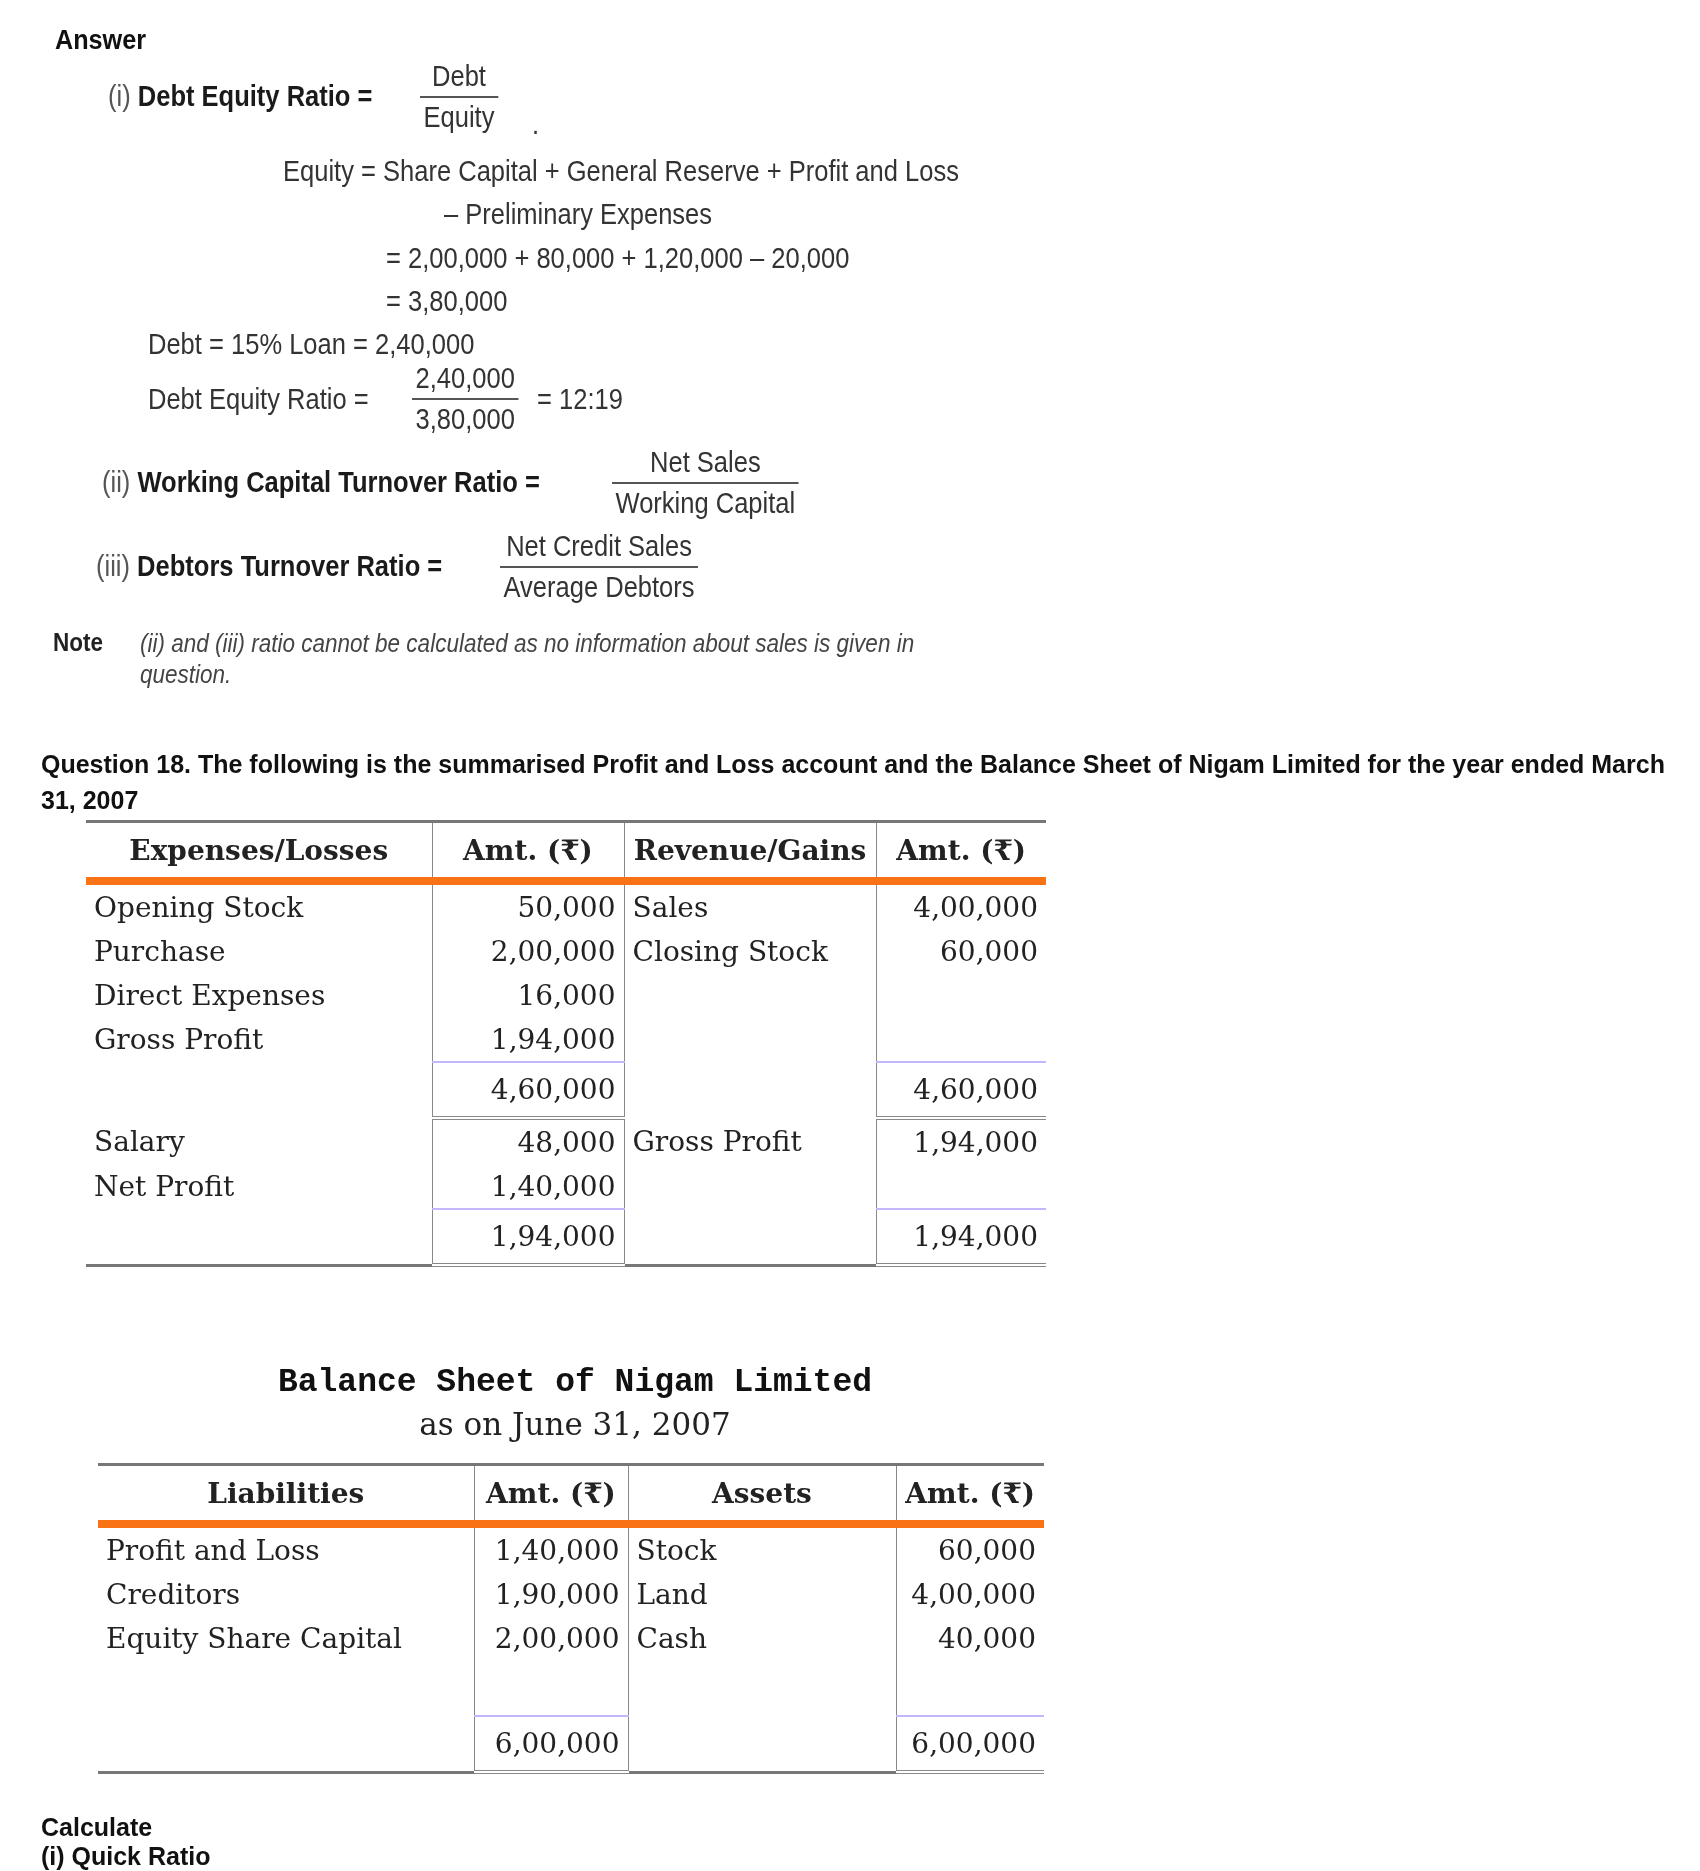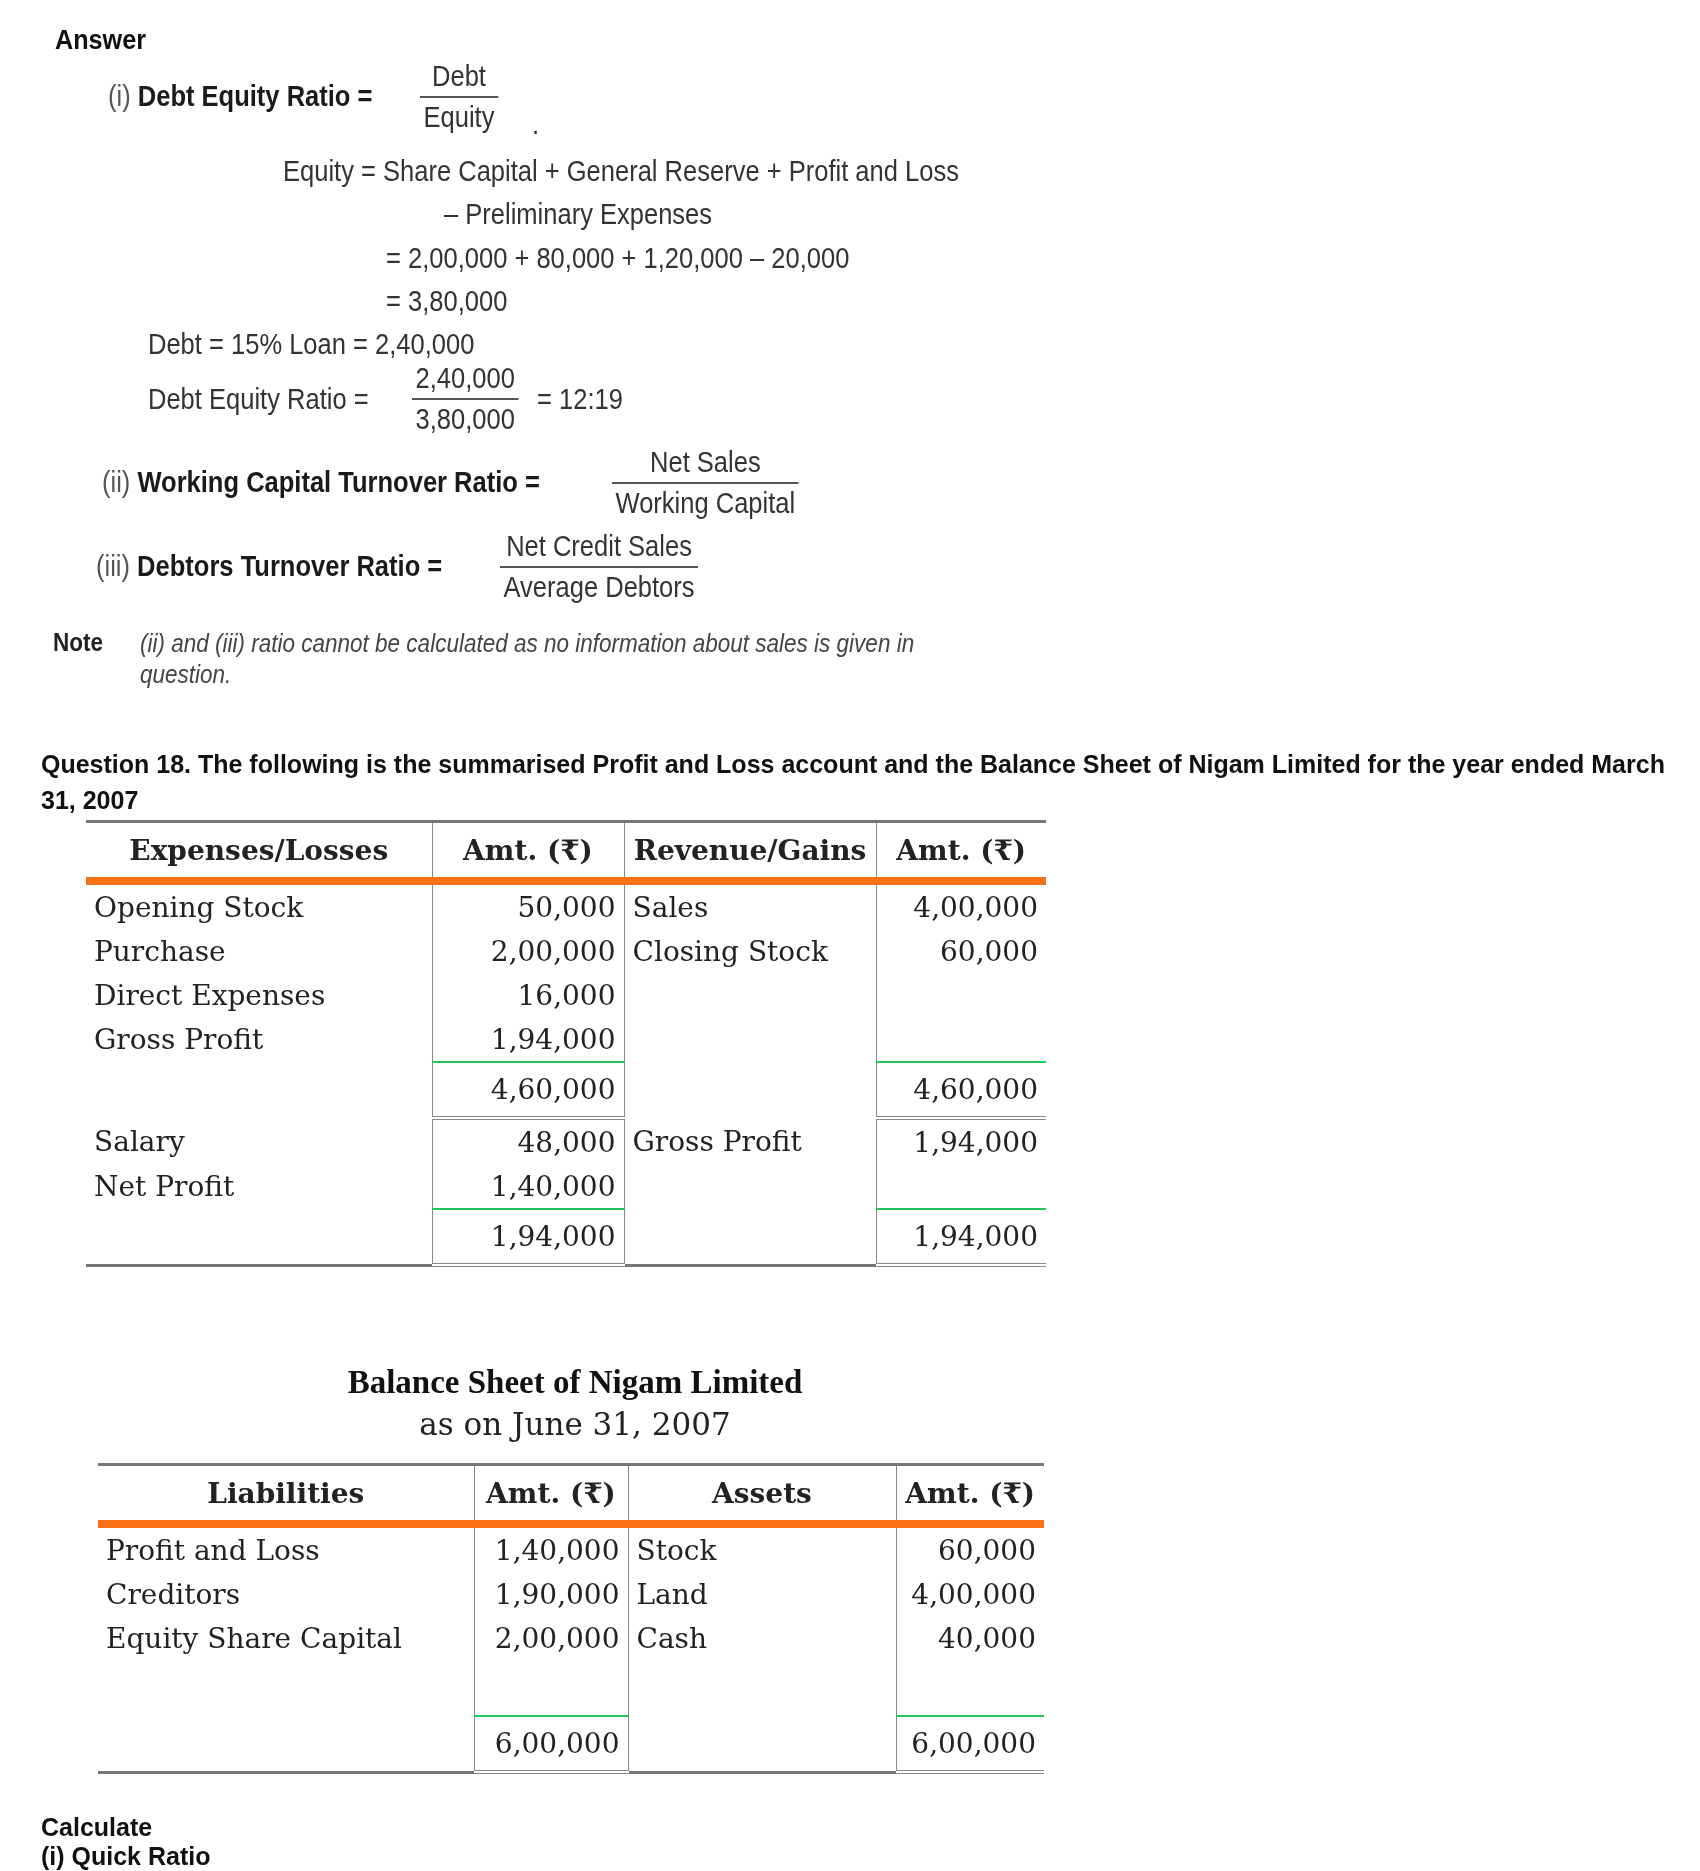--- a/index.html
+++ b/index.html
@@ -25,24 +25,24 @@
   
   table.acct { position: absolute; border-collapse: collapse; font-family: "DejaVu Serif", serif; font-size: 28px; color: #222; }
   table.acct td, table.acct th { padding: 0 8px; height: 44px; vertical-align: middle; }
   table.acct th { font-weight: bold; height: 54px; font-size: 28px; }
   .tline-top { border-top: 3px solid #777; }
   .tline-bottom { border-bottom: 3px solid #777; }
   .hdr-bottom th { border-bottom: 8px solid #f97316; }
   .vsep { border-left: 1.5px solid #888; }
   .r { text-align: right; }
   .l { text-align: left; }
-  .total-top { border-top: 2px solid #22c55e; margin-top: 24px; }
+  .total-top { border-top: 2px solid #c4b5fd; margin-top: 24px; }
   .total-bottom { border-bottom: 4px double #888; }
 
-  .bs-title { left: 0; width: 1150px; text-align: center; top: 1364px; font-size: 33px; font-weight: bold; color: #111; font-family: Liberation Serif, serif; }
+  .bs-title { left: 0; width: 1150px; text-align: center; top: 1364px; font-size: 33px; font-weight: bold; color: #111; font-family: Liberation Mono, monospace; }
   .bs-sub { left: 0; width: 1150px; text-align: center; top: 1406px; font-size: 31px; color: #222; font-family: "DejaVu Serif", serif; }
 
   .calc { left: 41px; font-size: 25px; font-weight: bold; color: #111; }
 </style>
 </head>
 <body>
 
 <div class="abs answer-title sans">Answer</div>
 
 <div class="abs sansc math" style="left:108px; top:80px;">

